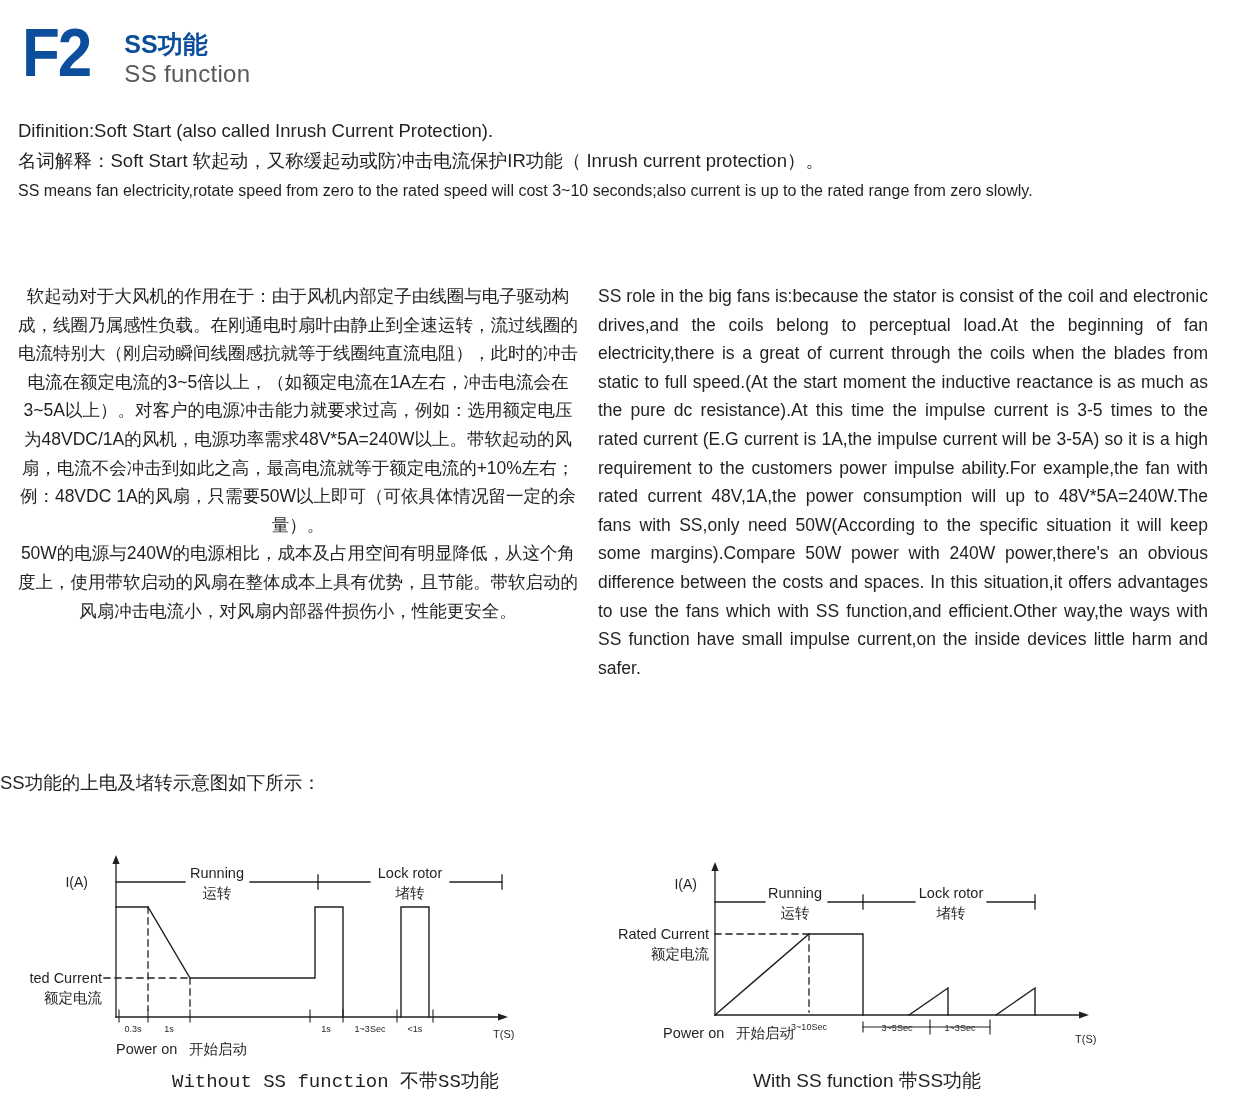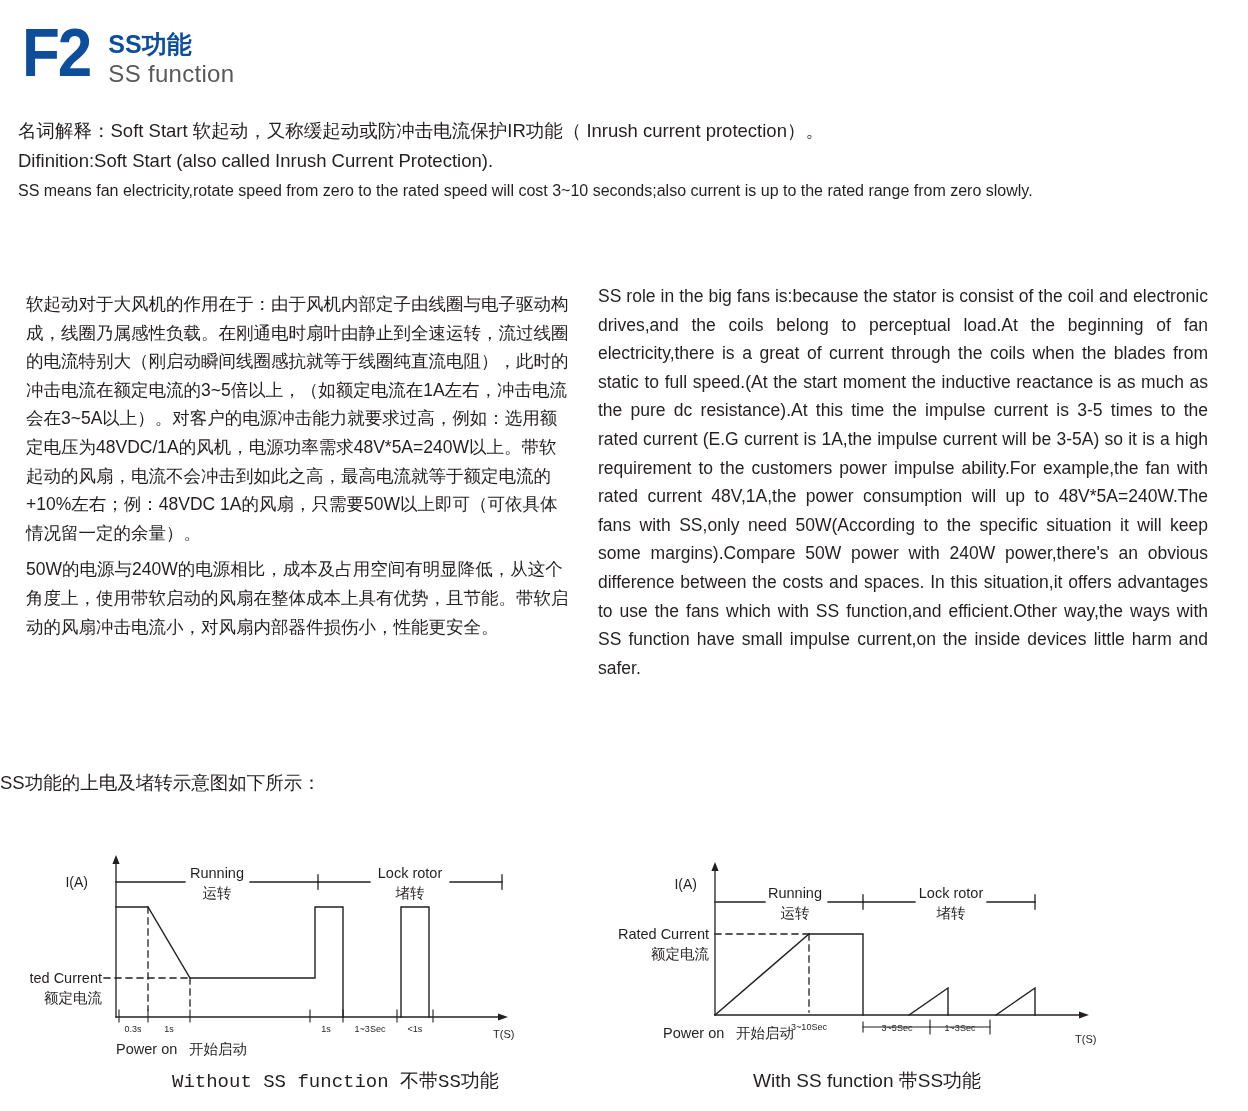--- a/index.html
+++ b/index.html
@@ -29,21 +29,21 @@
     font-weight: bold;
     font-size: 62px;
     line-height: 62px;
     letter-spacing: -2px;
     color: #0d4e9c;
     transform: scaleY(1.12);
     transform-origin: top left;
     padding-right: 10px;
   }
   #header-titles {
-    margin-left: 8px;
+    margin-left: 24px;
     margin-top: 12px;
   }
   #title-cn {
     font-size: 25px;
     font-weight: bold;
     color: #0d4e9c;
     line-height: 28px;
     letter-spacing: 0px;
   }
   #title-en {
@@ -82,21 +82,21 @@
     width: 1212px;
     display: flex;
     gap: 0px;
   }
   #col-cn {
     width: 560px;
     font-size: 17.5px;
     line-height: 28.6px;
     color: #231f20;
   }
-  #col-cn p { margin: 8px; }
+  #col-cn p { margin: 0; text-align: center; }
   #col-en {
     width: 610px;
     margin-left: 20px;
     font-size: 17.5px;
     line-height: 28.6px;
     color: #231f20;
     text-align: justify;
     text-justify: inter-word;
   }
   #col-en p { margin: 0; }
@@ -141,22 +141,22 @@
 
 <div id="header">
   <div id="f2-logo">F2</div>
   <div id="header-titles">
     <div id="title-cn">SS功能</div>
     <div id="title-en">SS function</div>
   </div>
 </div>
 
 <div id="intro">
+  <div class="intro-line">Difinition:Soft Start (also called Inrush Current Protection).</div>
   <div class="intro-line">名词解释：Soft Start 软起动，又称缓起动或防冲击电流保护IR功能（ Inrush current protection）。</div>
-  <div class="intro-line">Difinition:Soft Start (also called Inrush Current Protection).</div>
   <div class="intro-wrap">SS means fan electricity,rotate speed from zero to the rated speed will cost 3~10 seconds;also current is up to the rated range from zero slowly.</div>
 </div>
 
 <div id="body-cols">
   <div id="col-cn">
     <p>软起动对于大风机的作用在于：由于风机内部定子由线圈与电子驱动构成，线圈乃属感性负载。在刚通电时扇叶由静止到全速运转，流过线圈的电流特别大（刚启动瞬间线圈感抗就等于线圈纯直流电阻），此时的冲击电流在额定电流的3~5倍以上，（如额定电流在1A左右，冲击电流会在3~5A以上）。对客户的电源冲击能力就要求过高，例如：选用额定电压为48VDC/1A的风机，电源功率需求48V*5A=240W以上。带软起动的风扇，电流不会冲击到如此之高，最高电流就等于额定电流的+10%左右；例：48VDC  1A的风扇，只需要50W以上即可（可依具体情况留一定的余量）。</p>
     <p>50W的电源与240W的电源相比，成本及占用空间有明显降低，从这个角度上，使用带软启动的风扇在整体成本上具有优势，且节能。带软启动的风扇冲击电流小，对风扇内部器件损伤小，性能更安全。</p>
   </div>
   <div id="col-en">
     <p>SS role in the big fans is:because the stator is consist of the coil and electronic drives,and the coils belong to perceptual load.At the beginning of fan electricity,there is a great of current through the coils when the blades from static to full speed.(At the start moment the inductive reactance is as much as the pure dc resistance).At this time the impulse current is 3-5 times to the rated current (E.G current is 1A,the impulse current will be 3-5A) so it is a high requirement to the customers power impulse ability.For example,the fan with rated current 48V,1A,the power consumption will up to 48V*5A=240W.The fans with SS,only need 50W(According to the specific situation it will keep some margins).Compare 50W power with 240W power,there's an obvious difference between the costs and spaces. In this situation,it offers advantages to use the fans which with SS function,and efficient.Other way,the ways with SS function have small impulse current,on the inside devices little harm and safer.</p>

